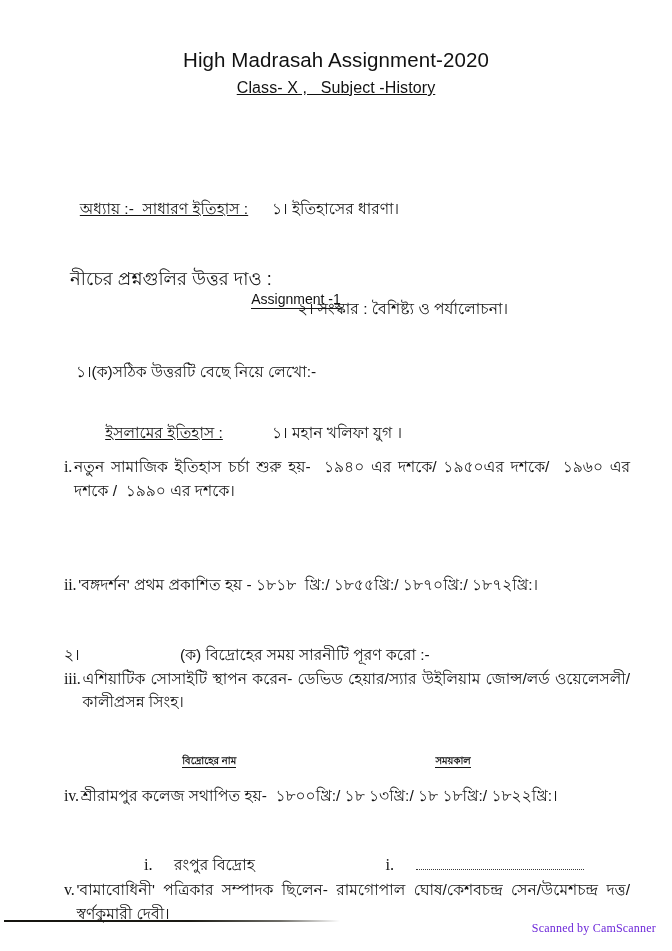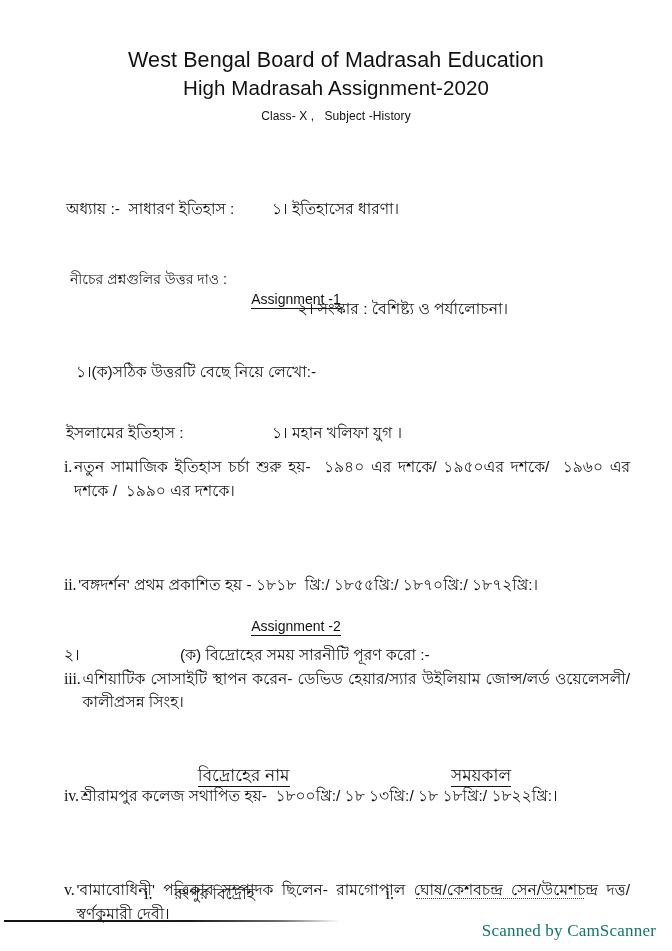--- a/index.html
+++ b/index.html
@@ -33,21 +33,21 @@
   .doc-header .line {
     font-family: "Liberation Sans", sans-serif;
     font-size: 21px;
     line-height: 28px;
     letter-spacing: 0.1px;
     color: #111111;
     white-space: pre;
   }
   .doc-header .line.l1 { font-size: 21.5px; }
   .doc-header .line.l2 { font-size: 20.5px; }
-  .doc-header .line.l3 { font-size: 12px; }
+  .doc-header .line.l3 { font-size: 16px; text-decoration: underline; }
 
   
   .bn {
     font-family: "Liberation Sans", sans-serif;
     color: #141414;
     white-space: pre-wrap;
   }
 
   .chapter-block {
     position: absolute;
@@ -56,36 +56,37 @@
     width: 560px;
     font-size: 15.5px;
     line-height: 25px;
   }
   .chapter-row {
     display: flex;
     align-items: baseline;
     white-space: pre;
   }
   .chapter-row .label {
-    text-align: left;
+    text-align: center;
     flex: 0 0 auto;
+    text-decoration: underline;
   }
   .ch-lbl-1 { width: 196px; }
   .ch-lbl-2 { width: 196px; margin-top: 24px; }
   .chapter-row .val { padding-left: 10px; }
   .chapter-sub {
     padding-left: 206px;
     white-space: pre;
   }
 
   .instruction {
     position: absolute;
     left: 70px;
     top: 268px;
-    font-size: 14px;
+    font-size: 18px;
     line-height: 22px;
   }
 
   
   .assign-head {
     position: absolute;
     width: 592px;
     text-align: center;
     font-family: "Liberation Sans", sans-serif;
     font-size: 14px;
@@ -143,22 +144,23 @@
 
   
   .tbl {
     position: absolute;
     left: 64px;
     top: 688px;
     width: 566px;
   }
   .tbl-head {
     display: flex;
-    font-size: 17px;
+    font-size: 10px;
     margin-bottom: 16px;
+    font-weight: bold;
   }
   .tbl-head .c1 { width: 200px; padding-left: 96px; }
   .tbl-head .c2 { width: 220px; padding-left: 56px; }
   .tbl-head .hd {
     border-bottom: 1.4px solid #141414;
     padding-bottom: 1px;
   }
   .tbl-row {
     display: flex;
     font-size: 15.5px;
@@ -196,32 +198,31 @@
     top: 920px;
     width: 336px;
     height: 2px;
     background: linear-gradient(to right, #15140f 0%, #1b1a14 55%, #6d6c66 82%, rgba(255,255,255,0) 100%);
   }
   .camscanner {
     position: absolute;
     right: 16px;
     top: 921px;
     font-family: "Liberation Serif", serif;
-    font-size: 17px;
-    color: #0f766e;
+    font-size: 12px;
+    color: #6d28d9;
     letter-spacing: 0.2px;
   }
 </style>
 </head>
 <body>
 
 <div class="page">
 
   <div class="doc-header">
-    <div class="line l1">West Bengal Board of Madrasah Education</div>
     <div class="line l2">High Madrasah Assignment-2020</div>
     <div class="line l3">Class- X ,   Subject -History</div>
   </div>
 
   <div class="chapter-block bn">
     <div class="chapter-row">
       <span class="label ch-lbl-1">অধ্যায় :-  সাধারণ ইতিহাস :</span>
       <span class="val">১। ইতিহাসের ধারণা।</span>
     </div>
     <div class="chapter-sub">
@@ -264,23 +265,20 @@
 
     <div class="mcq">
       <span class="rn">v.</span>
       <span class="mtext para">'বামাবোধিনী' পত্রিকার সম্পাদক ছিলেন- রামগোপাল ঘোষ/কেশবচন্দ্র সেন/উমেশচন্দ্র দত্ত/ স্বর্ণকুমারী দেবী।</span>
     </div>
 
     
     
   </div>
 
-  <div class="assign-head assign-2">
-    <span>Assignment -2</span>
-  </div>
 
   <div class="q2-line bn">
     <span class="qnum">২।</span>
     <span>(ক) বিদ্রোহের সময় সারনীটি পূরণ করো :-</span>
   </div>
 
   <div class="tbl bn">
 
     <div class="tbl-head">
       <div class="c1">

